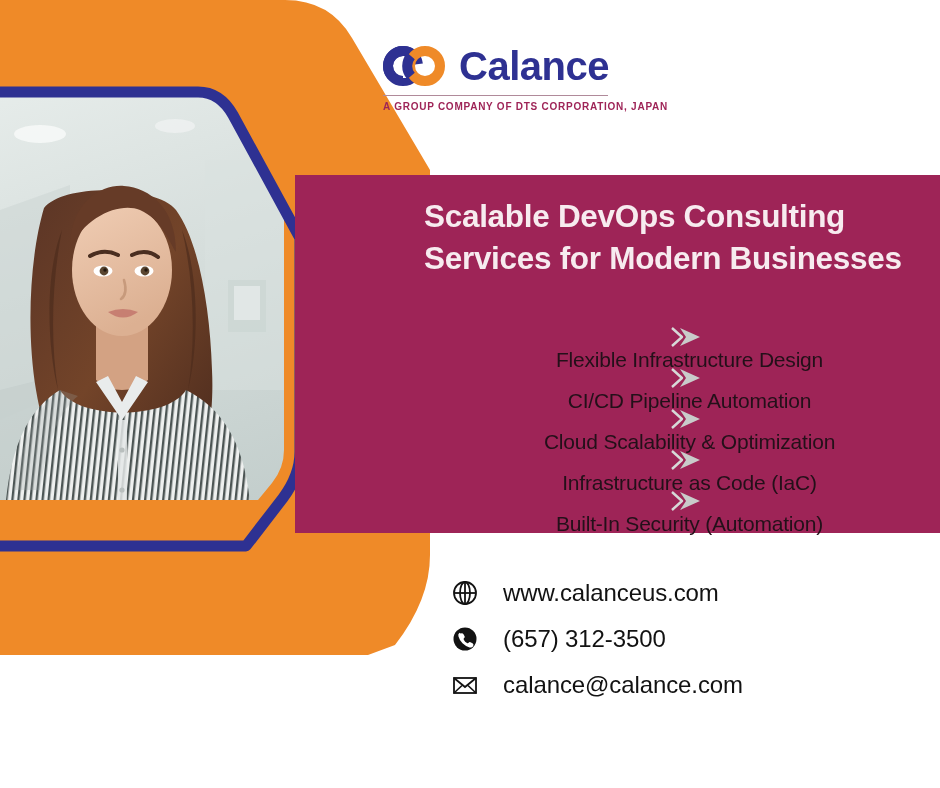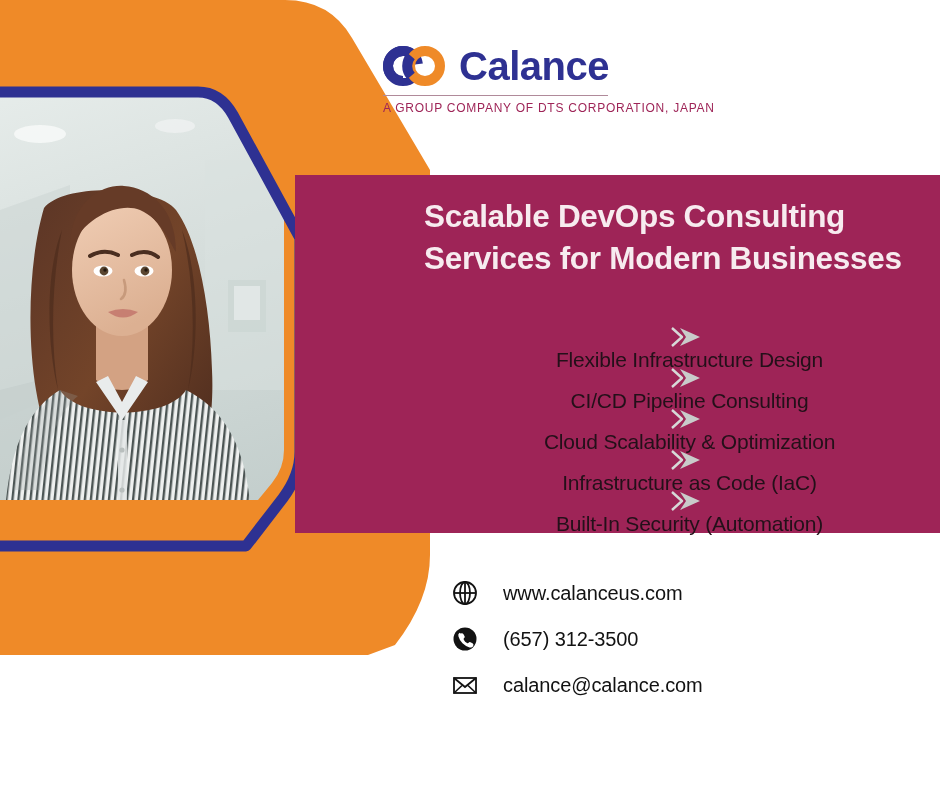--- a/index.html
+++ b/index.html
@@ -67,22 +67,22 @@
     line-height: 1;
   }
   .logo-rule {
     width: 100%;
     height: 1px;
     background: #b08a9a;
     margin-top: 3px;
   }
   .logo-tagline {
     font-family: "Liberation Sans", sans-serif;
-    font-weight: normal;
-    font-size: 12px;
+    font-weight: bold;
+    font-size: 10px;
     color: #9E2457;
     letter-spacing: 0.75px;
     margin-top: 5px;
     white-space: nowrap;
   }
 
   
   .headline {
     position: absolute;
     left: 424px;
@@ -124,21 +124,21 @@
     top: 570px;
     width: 420px;
   }
   .contact-row {
     display: flex;
     align-items: center;
     height: 46px;
   }
   .contact-icon { width: 26px; height: 26px; flex: none; }
   .contact-text {
-    font-size: 20px;
+    font-size: 24px;
     color: #121212;
     margin-left: 25px;
     letter-spacing: -0.1px;
     white-space: nowrap;
   }
 </style>
 </head>
 <body>
 
 <div class="canvas">
@@ -274,21 +274,21 @@
         <path d="M 2,2 L 12,11 L 2,20" fill="none" stroke="#D7D9D8" stroke-width="2.4" stroke-linejoin="round"></path>
         <path d="M 10,2 L 30,11 L 10,20 L 16,11 Z" fill="#C9CBCA"></path>
       </svg>
       <span class="bullet-text">Flexible Infrastructure Design</span>
     </div>
     <div class="bullet-row">
       <svg class="bullet-icon" viewBox="0 0 34 22">
         <path d="M 2,2 L 12,11 L 2,20" fill="none" stroke="#D7D9D8" stroke-width="2.4" stroke-linejoin="round"></path>
         <path d="M 10,2 L 30,11 L 10,20 L 16,11 Z" fill="#C9CBCA"></path>
       </svg>
-      <span class="bullet-text">CI/CD Pipeline Consulting</span>
+      <span class="bullet-text">CI/CD Pipeline Automation</span>
     </div>
     <div class="bullet-row">
       <svg class="bullet-icon" viewBox="0 0 34 22">
         <path d="M 2,2 L 12,11 L 2,20" fill="none" stroke="#D7D9D8" stroke-width="2.4" stroke-linejoin="round"></path>
         <path d="M 10,2 L 30,11 L 10,20 L 16,11 Z" fill="#C9CBCA"></path>
       </svg>
       <span class="bullet-text">Cloud Scalability &amp; Optimization</span>
     </div>
     <div class="bullet-row">
       <svg class="bullet-icon" viewBox="0 0 34 22">

